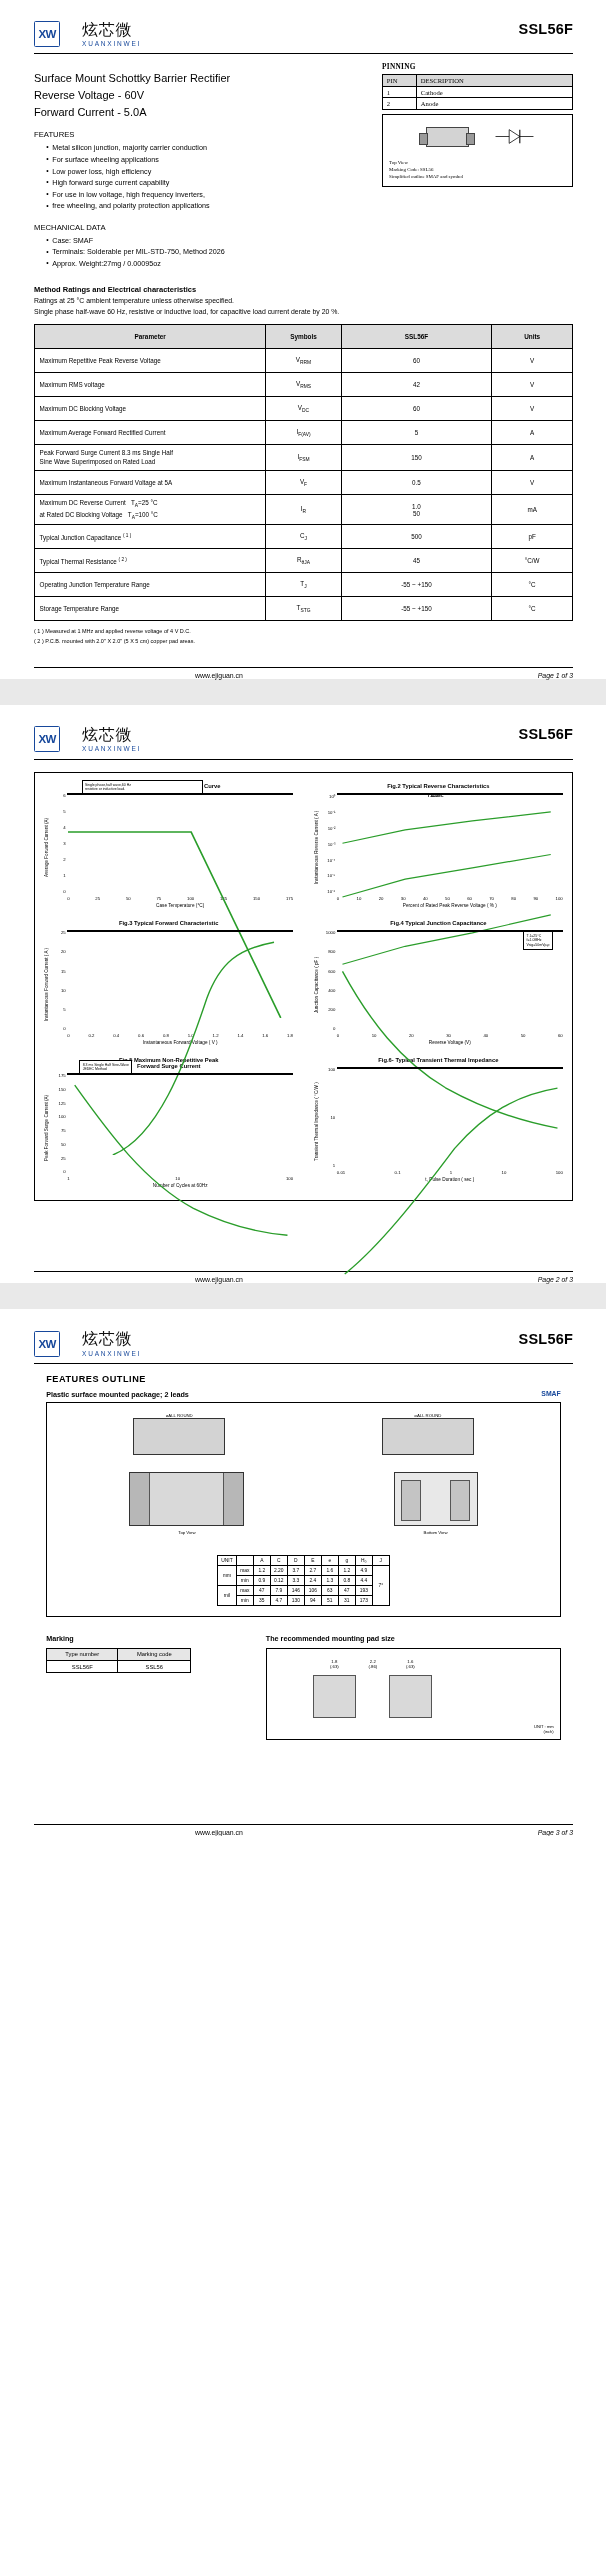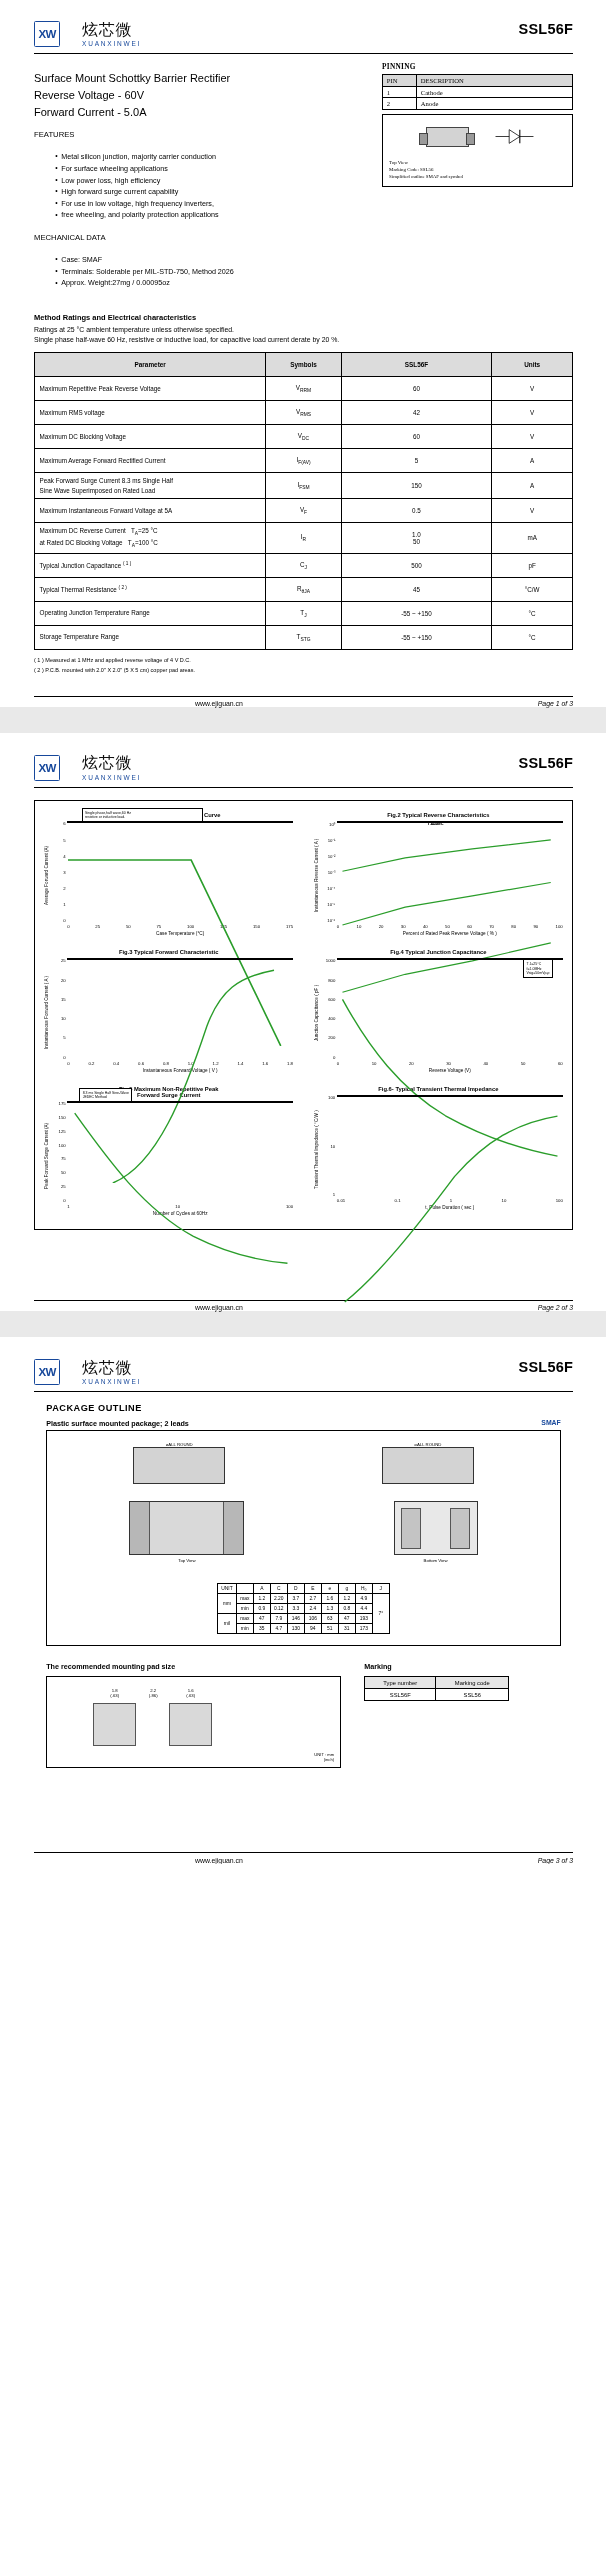--- a/index.html
+++ b/index.html
@@ -43,21 +43,21 @@
     font-size: 6.5px; color: #17489b; letter-spacing: 1.8px; margin-top: 2.3px;
   }
   .part-no {
     font-size: 14.5px; font-weight: bold; letter-spacing: 0.2px;
   }
   .hdr-rule { border-bottom: 1.5px solid #000; margin-top: 1.5px; }
 
   
   .intro { margin-top: 7.7px; font-size: 11px; line-height: 1.55; }
   .sec-title { font-size: 7.7px; margin-top: 9.2px; margin-bottom: 2.3px; }
-  ul.bullets { margin: 12px; padding-left: 9.2px; list-style: none; }
+  ul.bullets { margin: 3px; padding-left: 9.2px; list-style: none; }
   ul.bullets li { font-size: 7.2px; line-height: 1.62; position: relative; padding-left: 6.1px; }
   ul.bullets li:before {
     content: "\2022"; position: absolute; left: 0; top: -0.8px; font-size: 6.9px;
   }
 
   
   .pinning-wrap { width: 191px; font-family: Liberation Serif, serif; }
   .pinning-title { font-size: 7.3px; font-weight: bold; letter-spacing: 0.3px; margin-bottom: 3.1px;}
   table.pinning {
     border-collapse: collapse; width: 100%; font-size: 6.6px;
@@ -646,21 +646,21 @@
       <div>
         <div class="logo-text-cn">炫芯微</div>
         <div class="logo-text-en">XUANXINWEI</div>
       </div>
     </div>
     <div class="part-no">SSL56F</div>
   </div>
   <div class="hdr-rule"></div>
 
   <div style="padding:0 12.2px;">
-    <div class="po-title">PACKAGE  OUTLINE</div>
+    <div class="po-title">FEATURES  OUTLINE</div>
     <div class="po-sub">Plastic surface mounted package; 2 leads</div>
     <div class="smaf-label">SMAF</div>
 
     <div class="po-frame">
       <div class="po-draw-row">
         <div style="text-align:center">
           <div class="dim-note">øALL ROUND</div>
           <div class="po-pkg"></div>
         </div>
         <div style="text-align:center">
@@ -745,46 +745,46 @@
                   <td>51</td>
                   <td>31</td>
                   <td>173</td>
                 </tr>
               </tbody>
         </table>
       </div>
     </div>
 
     <div class="flexrow" style="margin-top:3.1px">
+      <div style="flex:1">
+        <div class="marking-title">Marking</div>
+        <table class="marking">
+          <tbody>
+                <tr>
+            <th>Type number</th>
+            <th>Marking code</th>
+          </tr>
+          <tr>
+            <td>SSL56F</td>
+            <td>SSL56</td>
+          </tr>
+        </tbody>
+            </table>
+      </div>
       <div style="flex:1.5">
         <div class="pad-title">The recommended mounting pad size</div>
         <div class="pad-frame">
           <div class="pad-sq" style="left:46px"></div>
           <div class="pad-sq" style="left:122px"></div>
           <div style="position:absolute;left:46px;top:10.7px;font-size:4.3px;text-align:center;width:43px">1.8<br>(.63)</div>
           <div style="position:absolute;left:89px;top:10.7px;font-size:4.3px;text-align:center;width:34px">2.2<br>(.86)</div>
           <div style="position:absolute;left:122px;top:10.7px;font-size:4.3px;text-align:center;width:43px">1.6<br>(.63)</div>
           <div style="position:absolute;right:6.1px;bottom:4.6px;font-size:4.1px;text-align:right">UNIT : mm<br>(inch)</div>
         </div>
       </div>
-      <div style="flex:1">
-        <div class="marking-title">Marking</div>
-        <table class="marking">
-          <tbody>
-                <tr>
-            <th>Type number</th>
-            <th>Marking code</th>
-          </tr>
-          <tr>
-            <td>SSL56F</td>
-            <td>SSL56</td>
-          </tr>
-        </tbody>
-            </table>
-      </div>
     </div>
   </div>
 
   <div class="footer" style="margin-top:84px">
     <span class="url">www.ejiguan.cn</span>
     <span class="pg">Page 3 of 3</span>
   </div>
  </div>
 </div>
 

